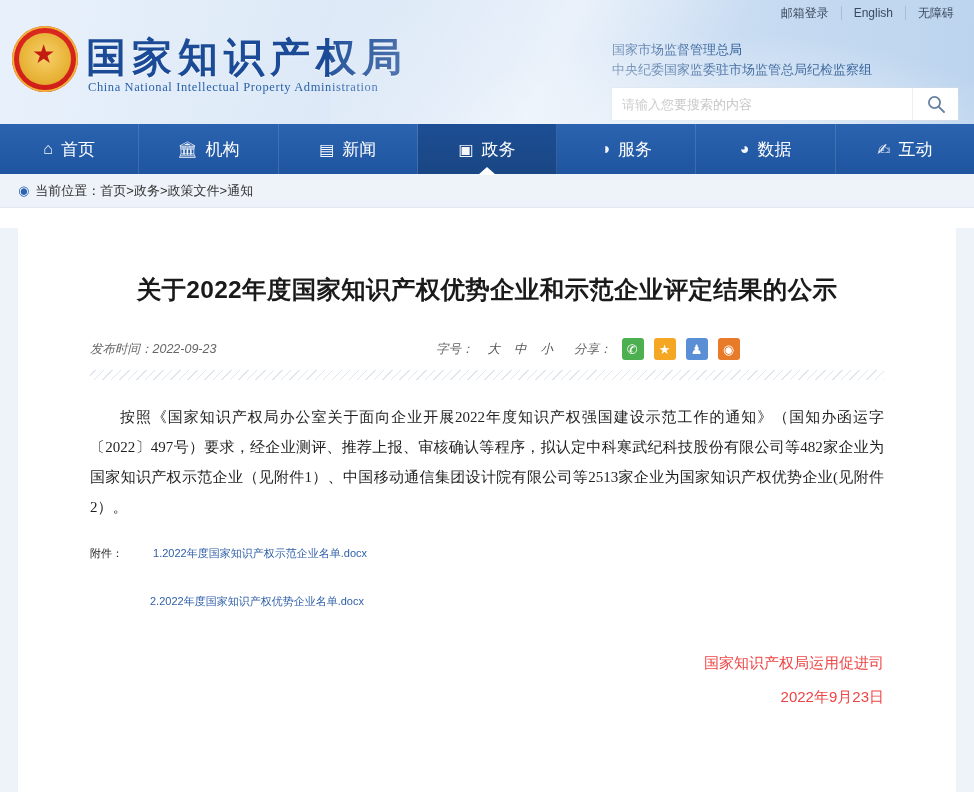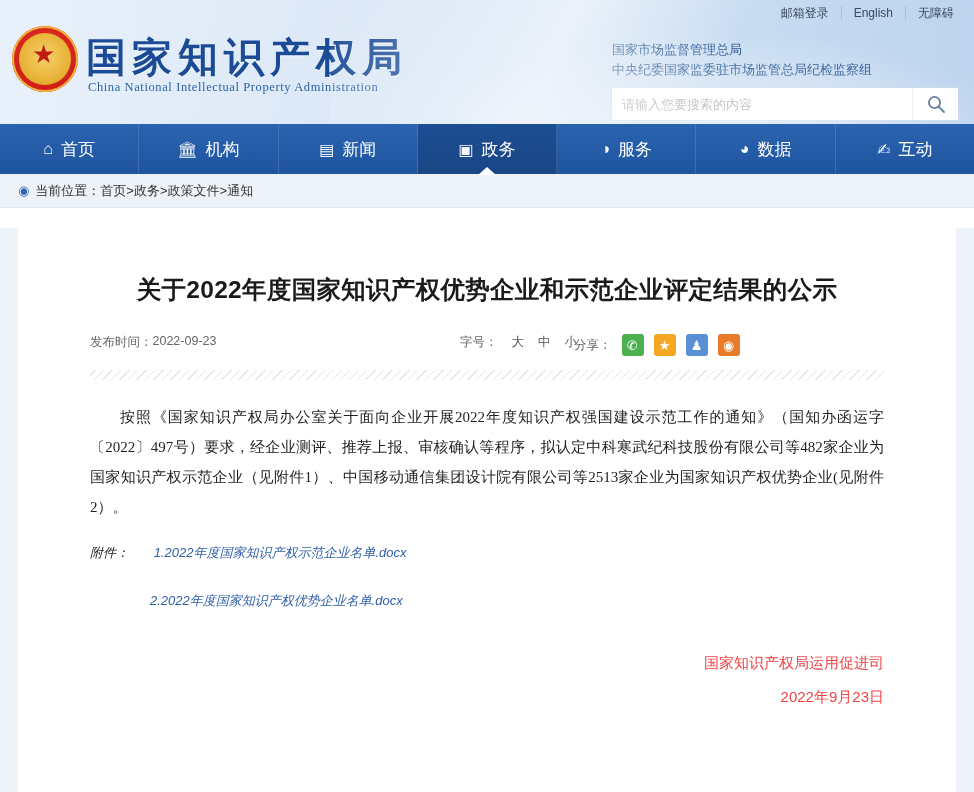--- a/index.html
+++ b/index.html
@@ -120,44 +120,45 @@
   .card {
     background: #ffffff; width: 938px; min-height: 584px;
     padding: 44px 72px 10px 72px;
   }
   h1.title {
     margin: 0; text-align: center; font-size: 24.5px; color: #1a1a1a;
     font-weight: bold; line-height: 36px; letter-spacing: .3px;
   }
   .meta {
     margin-top: 26px; height: 30px;
-    display: flex; font-size: 12.5px; color: #666;
+    display: flex; align-items: center; font-size: 12.5px; color: #666;
     position: relative;
+    font-style: italic;
   }
   .meta .pub { color:#666; }
-  .meta .fontsize { position:absolute; left: 370px; display:flex; align-items:center; gap: 14px; }
+  .meta .fontsize { position:absolute; left: 346px; display:flex; align-items:center; gap: 14px; }
   .meta .fontsize .lb { color:#666; }
   .meta .fontsize a { color:#555; text-decoration:none; cursor:pointer; }
   .meta .share { position:absolute; left: 484px; display:flex; align-items:center; gap: 10px; }
   .share .ic {
     width: 22px; height: 22px; border-radius: 3px; display:inline-block;
     display:flex; align-items:center; justify-content:center; color:#fff; font-size: 13px;
     cursor:pointer;
   }
   .ic.wechat { background:#4caf50; }
   .ic.weibo  { background:#f5a623; }
   .ic.qq     { background:#5a8fd6; }
   .ic.link   { background:#e77b2a; }
   .hatch {
     margin-top: 6px; height: 10px; width: 100%;
     background-image: repeating-linear-gradient(-45deg, #dfe6ee 0 1px, transparent 1px 6px);
   }
   .body { margin-top: 22px; font-size: 15px; color: #1f1f1f; line-height: 30px; }
   .body p { margin: 0 0 16px 0; text-indent: 2em; text-align: justify; font-family: Liberation Serif, serif; }
-  .attach { margin-top: 6px; font-size: 13px; color:#1f1f1f;font-style:italic; }
+  .attach { margin-top: 6px; font-size: 11px; color:#1f1f1f; }
   .attach .lbl { display:inline-block; width: 60px; }
   .attach a { color: #2f5fa8; text-decoration: none; cursor: pointer; }
   .attach .row2 { margin-top: 18px; padding-left: 60px; }
   .sign { margin-top: 30px; text-align: right; font-size: 15px; color:#ef4444; line-height: 34px; }
 </style>
 </head>
 <body>
 
 <div class="header">
 

